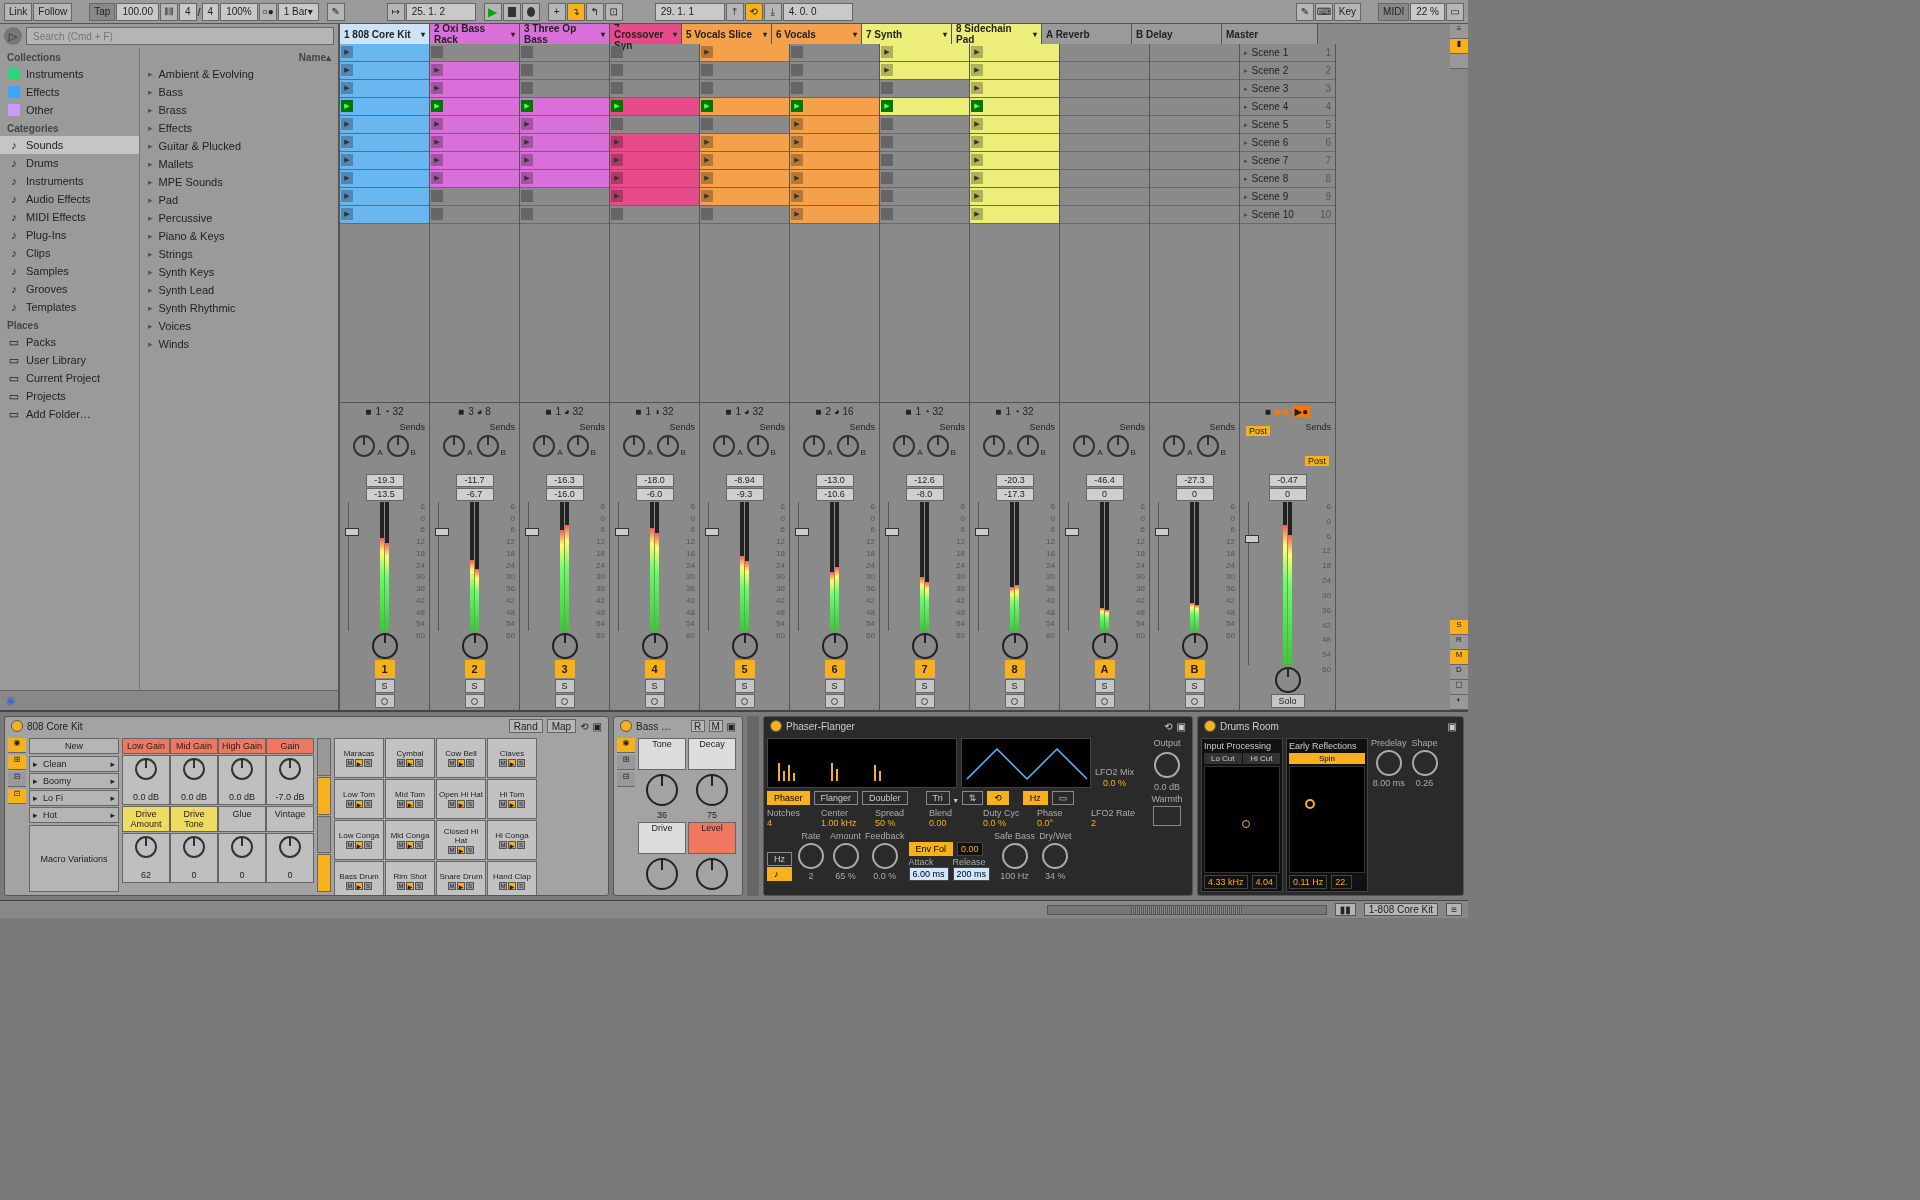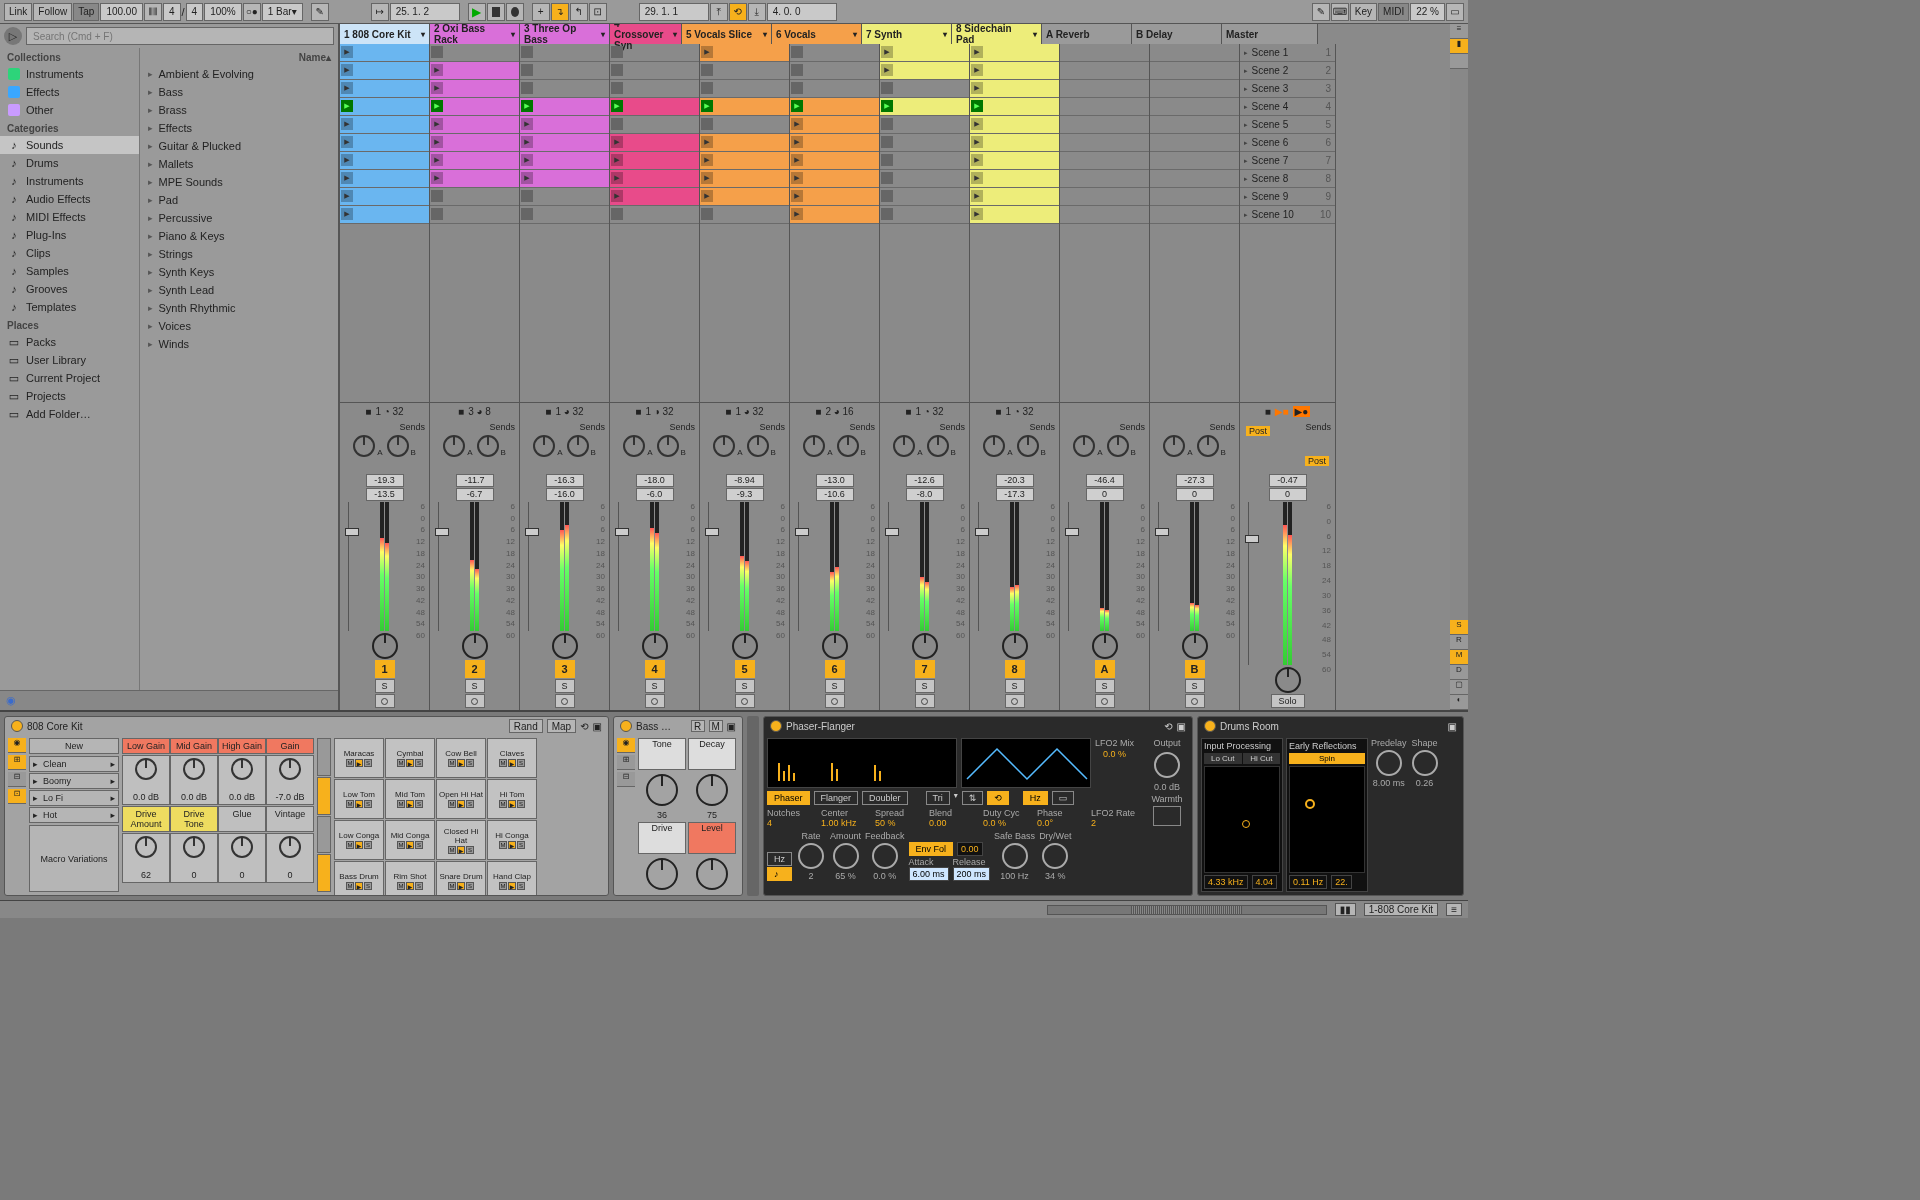--- a/index.html
+++ b/index.html
@@ -2,21 +2,21 @@
 <html><head>
 <meta charset="utf-8">
 <style>
 * { margin:0; padding:0; box-sizing:border-box; font-family:"Helvetica Neue",Arial,sans-serif; }
 body { background:#7a7a7a; font-size:11px; color:#222; user-select:none; overflow:hidden; }
 #app { width:1468px; height:918px; display:flex; flex-direction:column; background:#7a7a7a; }
 
 
 #topbar { height:24px; background:#9a9a9a; display:flex; align-items:center; padding:0 4px; gap:1px; border-bottom:1px solid #555; }
 .tb-btn { height:18px; padding:0 4px; background:#b6b6b6; border:1px solid #666; font-size:10px; display:flex; align-items:center; cursor:pointer; }
-.tb-btn.dark { background:#888; }
+.tb-btn.dark { background:#888;margin-left:16px; }
 .tb-btn.yellow { background:#f7b11c; }
 .tb-field { height:18px; padding:0 5px; background:#c9c9c9; border:1px solid #666; font-size:10px; display:flex; align-items:center; }
 .tb-icon { width:18px; justify-content:center; }
 .tb-sep { width:6px; }
 .tb-group { display:flex; gap:1px; }
 .play-icon { color:#0a0; font-size:12px; }
 .stop-icon { width:10px; height:10px; background:#333; }
 .rec-icon { width:10px; height:10px; background:#333; border-radius:50%; }
 
 
@@ -102,21 +102,21 @@
 .pad-grid { display:grid; grid-template-columns:repeat(4,50px); gap:1px; }
 .pad { height:40px; background:#c2c2c2; border:1px solid #666; display:flex; flex-direction:column; align-items:center; justify-content:center; font-size:8px; text-align:center; padding:1px; }
 .pad .prow { display:flex; gap:1px; margin-top:1px; }
 .pad .pb { width:8px; height:8px; background:#999; border:1px solid #555; font-size:6px; }
 .tone-col { display:flex; flex-direction:column; align-items:center; width:48px; }
 .tone-head { width:100%; height:32px; text-align:center; font-size:9px; background:#ddd; border:1px solid #666; }
 .tone-head.r { background:#f07860; }
 .big-knob { width:32px; height:32px; border:2px solid #222; border-radius:50%; margin:4px 0; position:relative; }
 .big-knob::after { content:""; position:absolute; left:50%; top:-1px; width:2px; height:11px; background:#222; transform:translateX(-50%); }
 .pf-section { display:flex; flex-direction:column; gap:3px; }
-.pf-row { display:flex; gap:4px; align-items:flex-start; }
+.pf-row { display:flex; gap:4px; align-items:flex-end; }
 .pf-tab { padding:1px 6px; border:1px solid #888; font-size:9px; }
 .pf-tab.on { background:#f7b11c; color:#000; border-color:#f7b11c; }
 .pf-field { background:#111; border:1px solid #444; padding:1px 3px; font-size:9px; color:#f7b11c; }
 .pf-label { font-size:9px; color:#aaa; }
 .pf-knob { width:26px; height:26px; border:2px solid #aaa; border-radius:50%; position:relative; margin:2px; }
 .pf-display { width:190px; height:50px; background:#000; border:1px solid #444; position:relative; }
 .wave-display { width:130px; height:50px; background:#000; border:1px solid #444; position:relative; }
 .rev-pane { width:82px; background:#111; border:1px solid #444; display:flex; flex-direction:column; padding:2px; gap:2px; }
 .rev-head { font-size:9px; }
 .rev-tabs { display:flex; gap:1px; }

